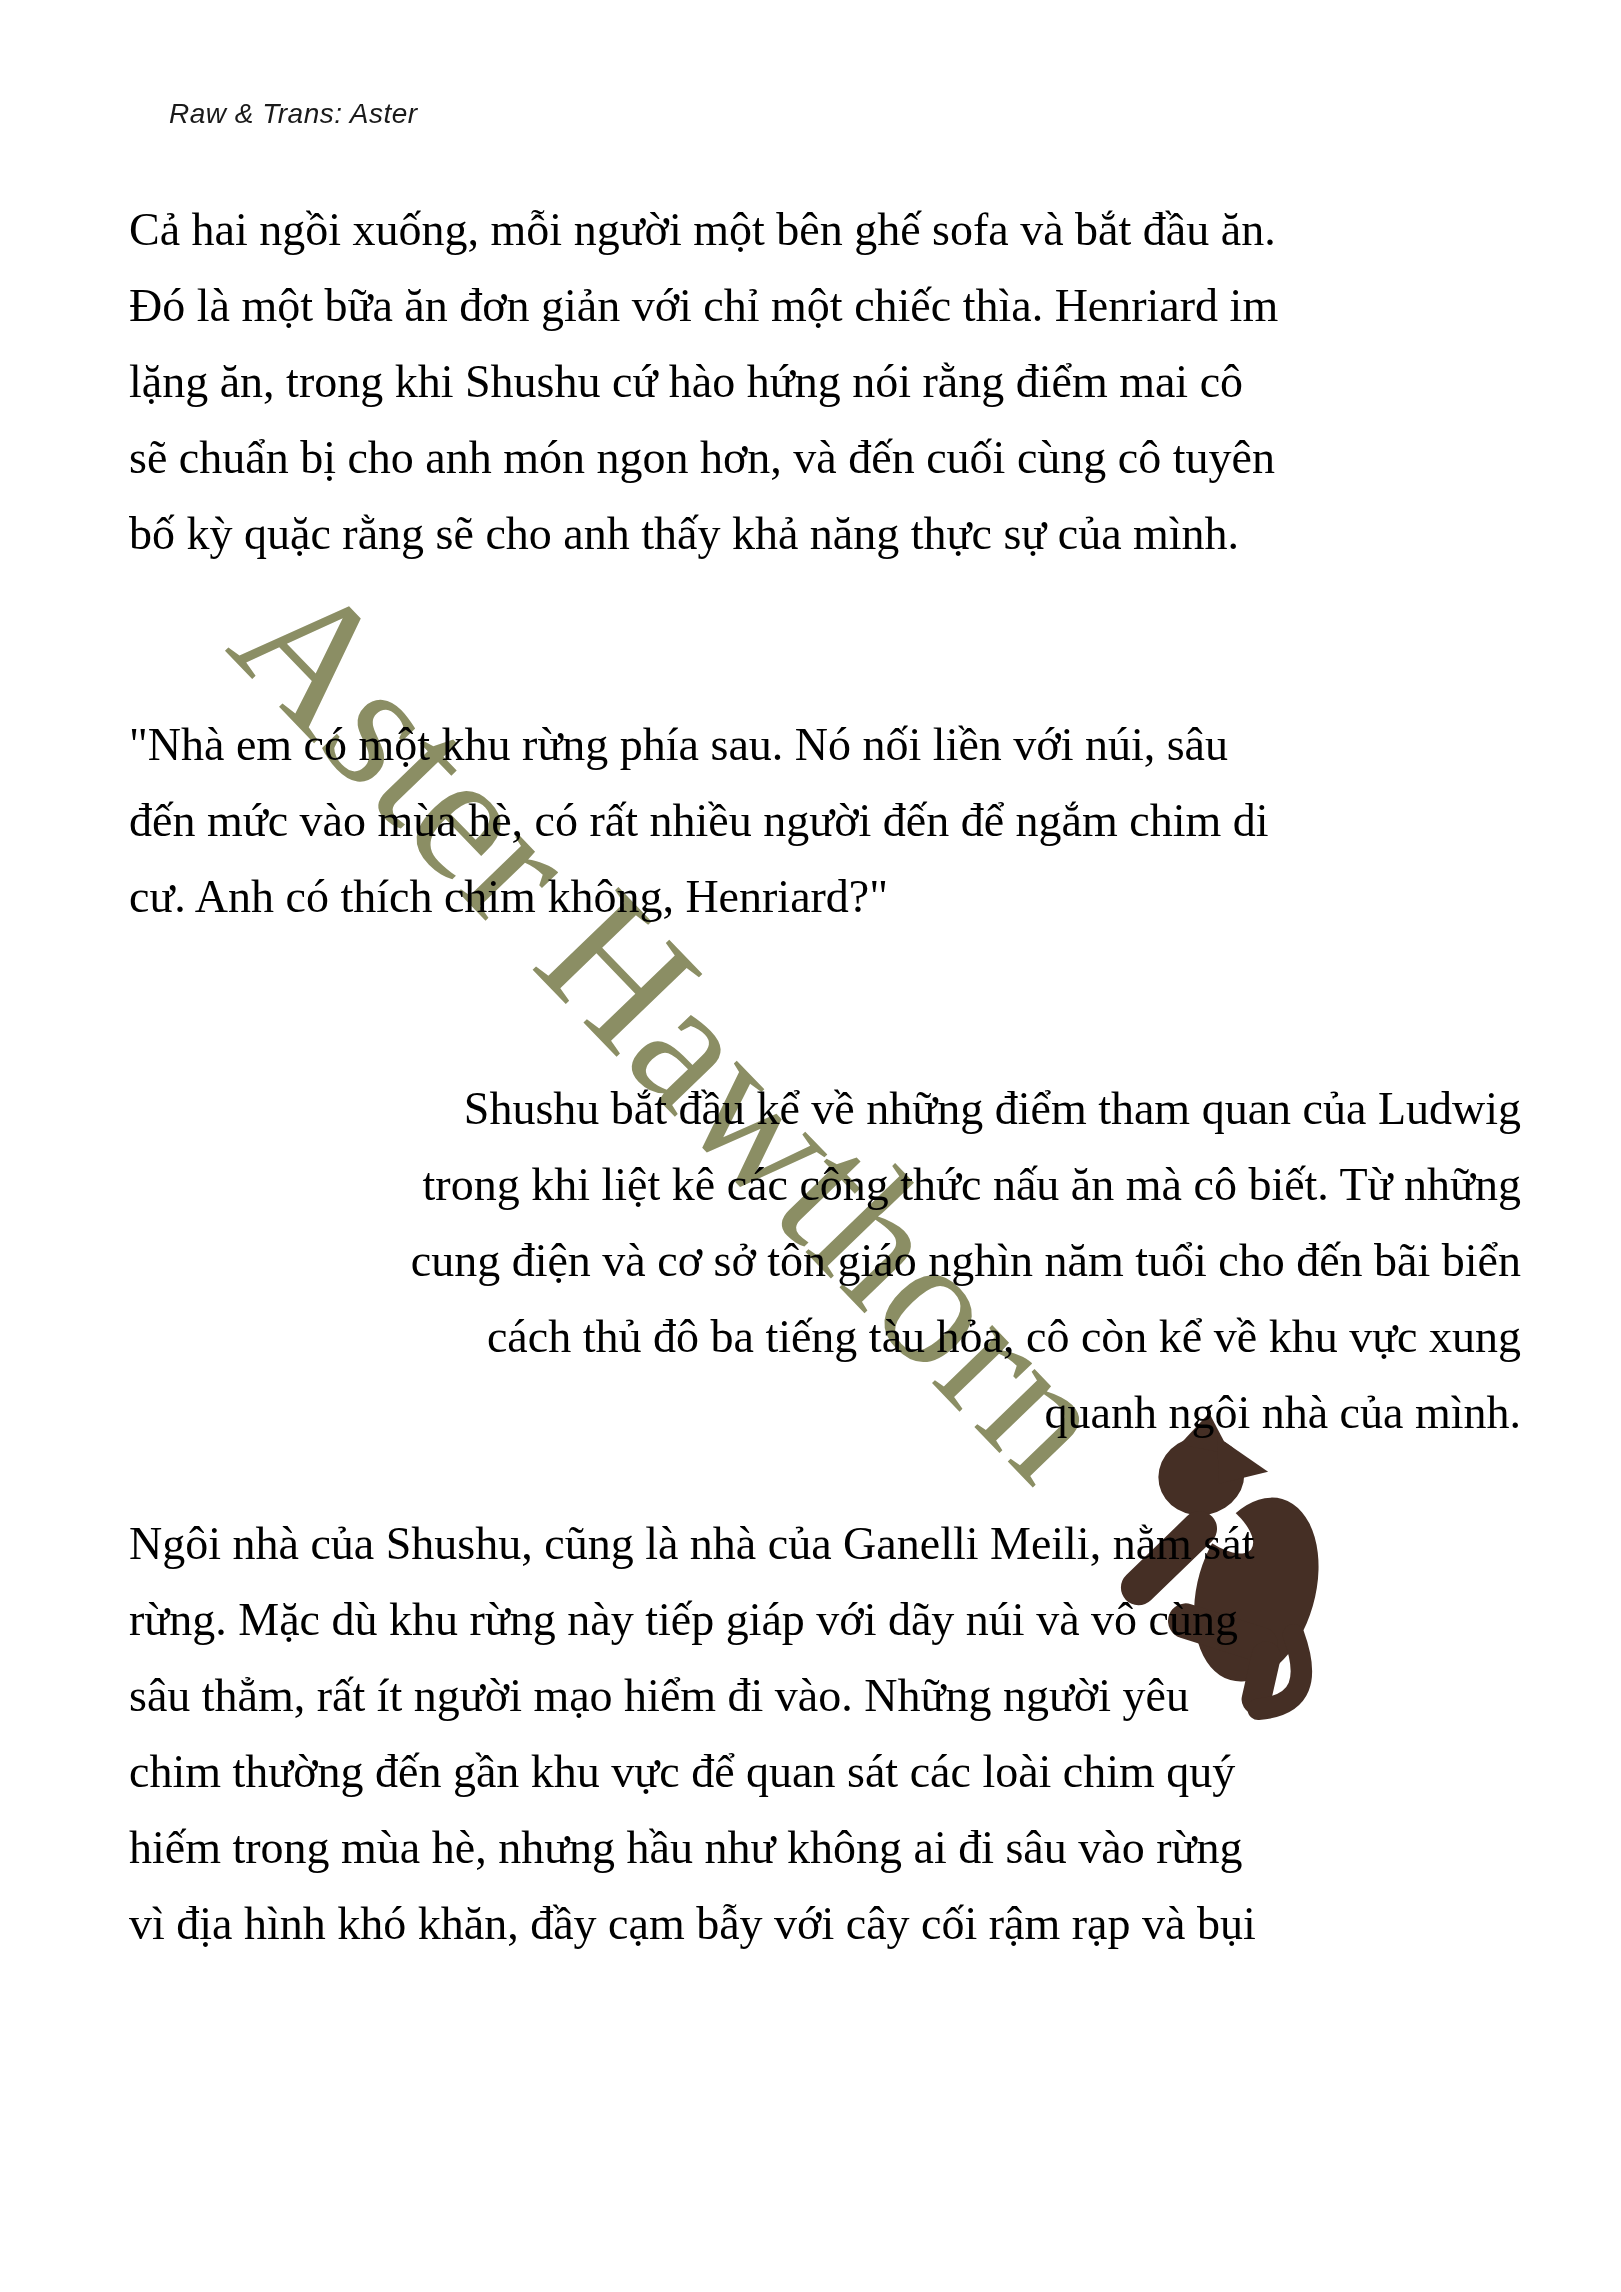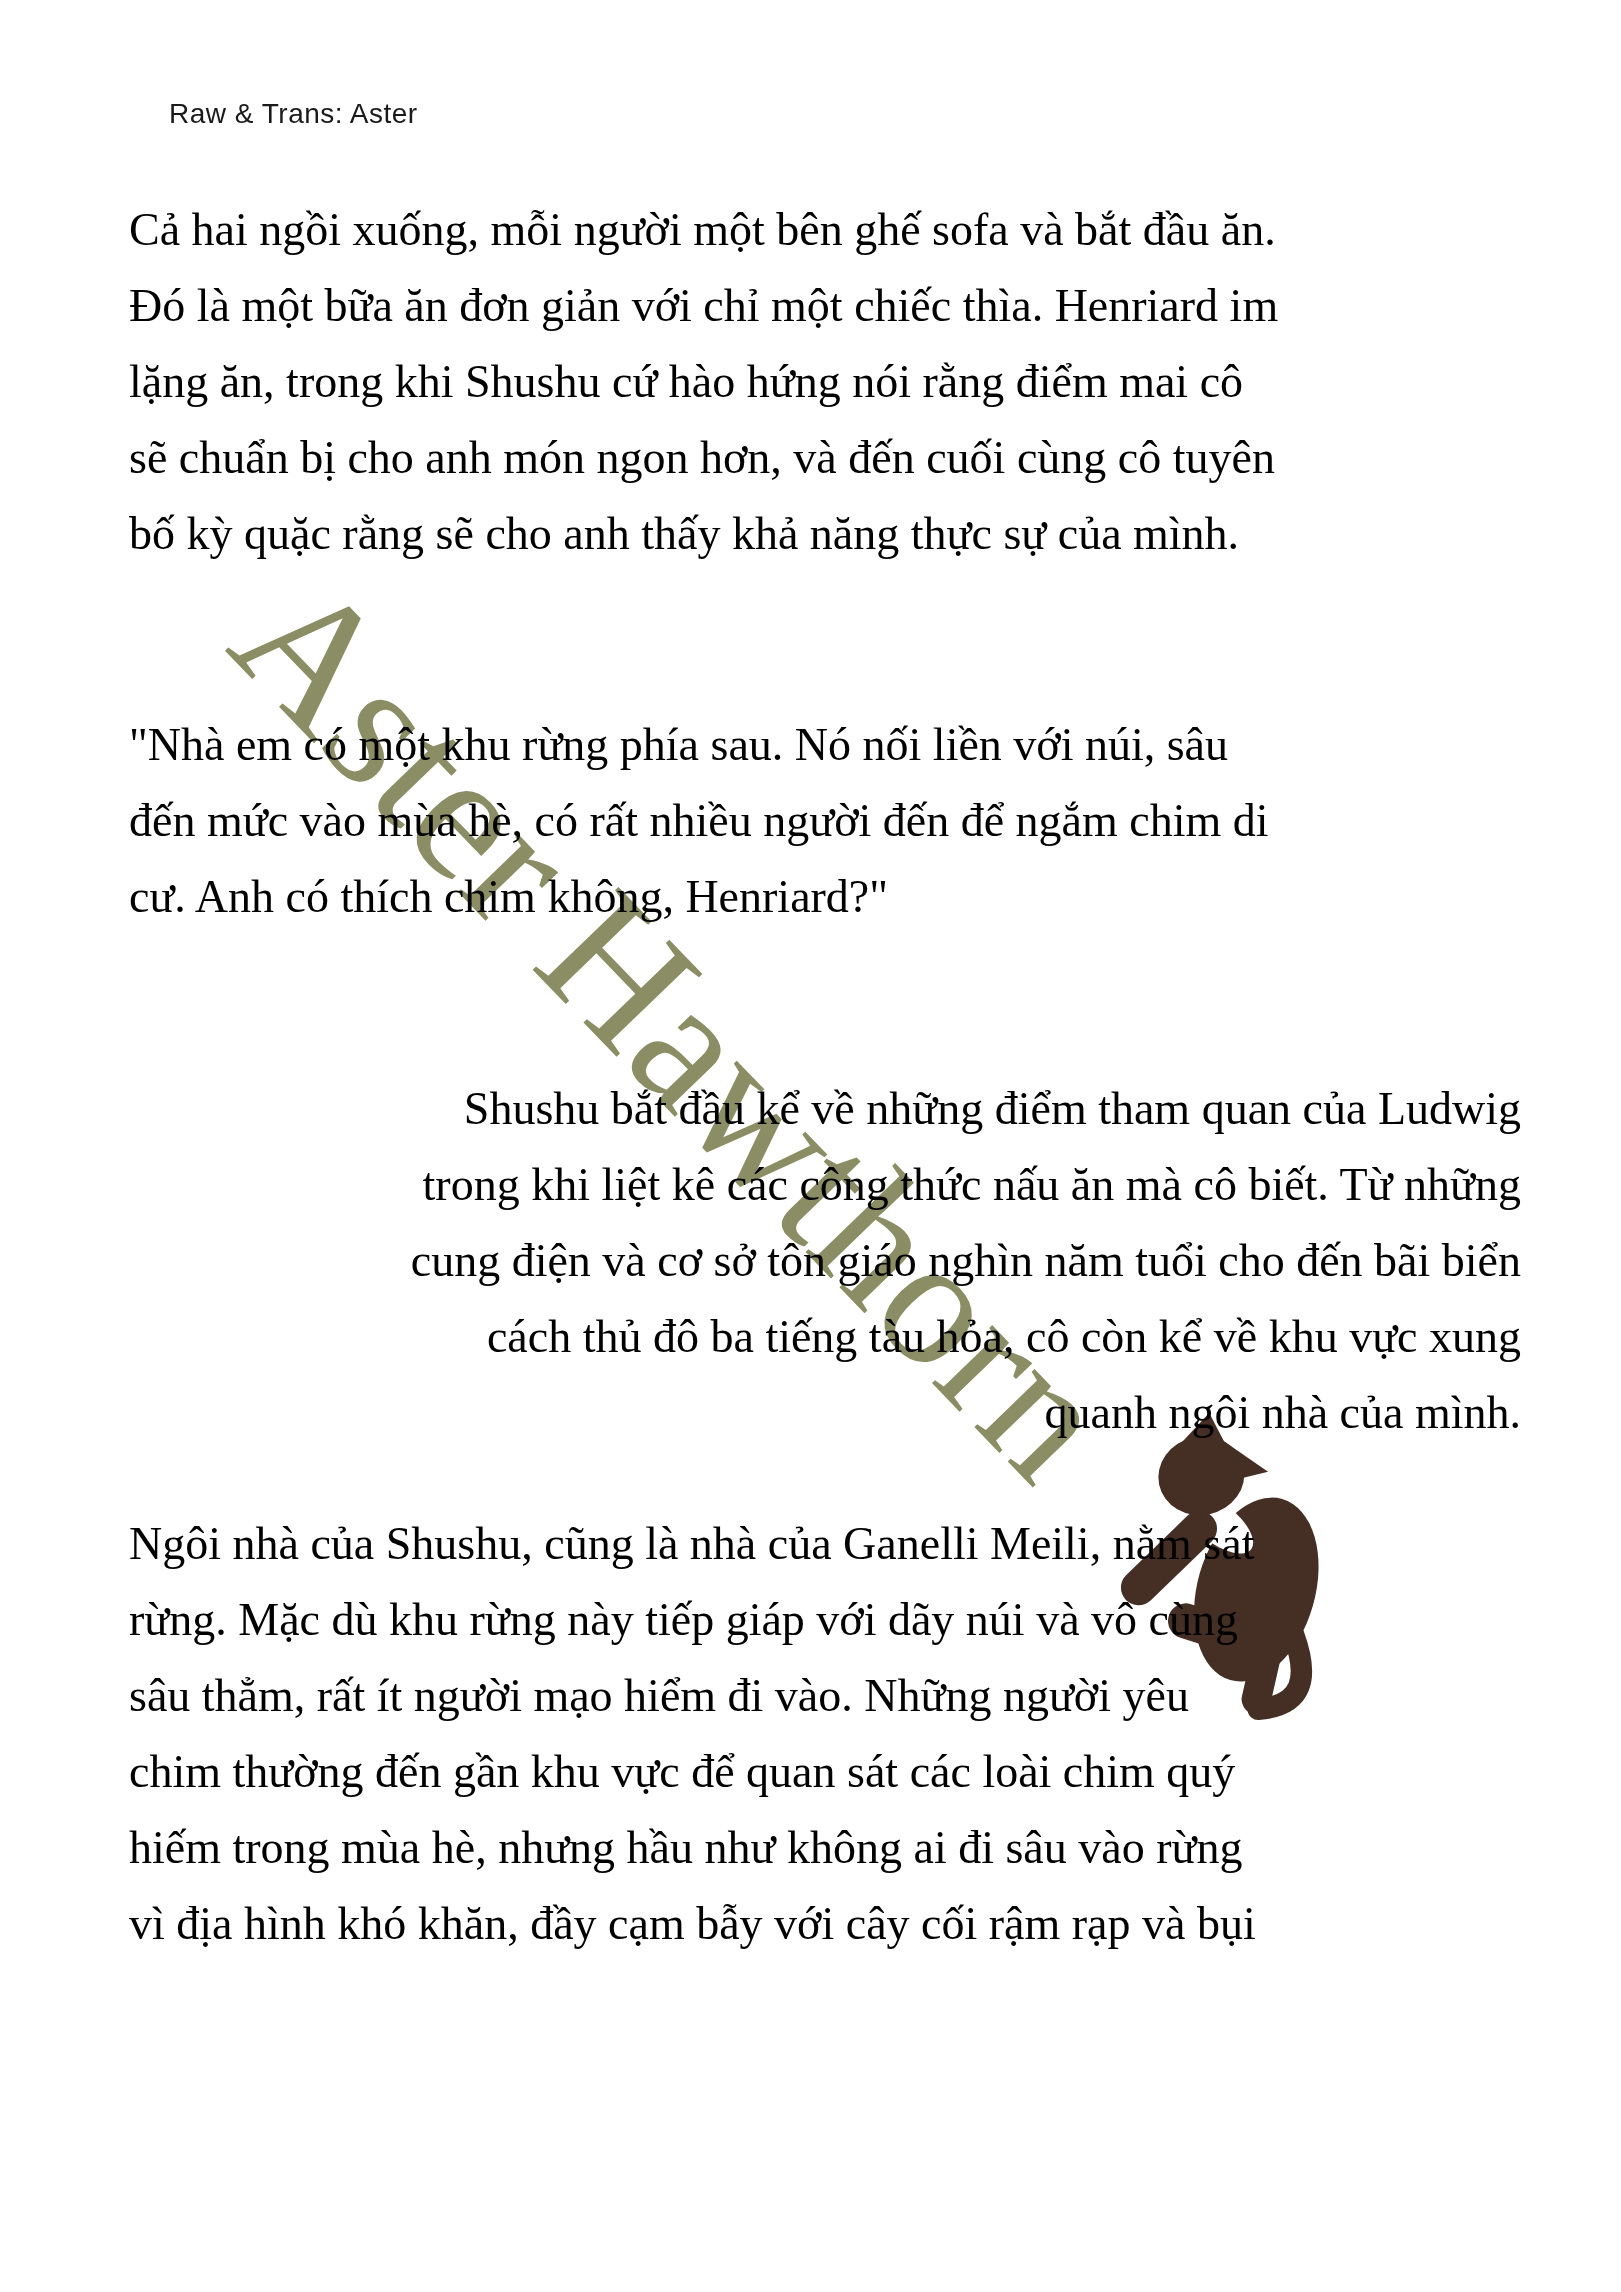--- a/index.html
+++ b/index.html
@@ -24,20 +24,21 @@
   }
   .credit-header {
     position: absolute;
     left: 169px;
     top: 98px;
     z-index: 3;
     font-family: "Liberation Sans", sans-serif;
     font-size: 28px;
     color: var(--header-text);
     letter-spacing: 0.5px;
+    font-style: italic;
   }
   .watermark {
     position: absolute;
     left: 333px;
     top: 544px;
     z-index: 1;
     transform-origin: 0 0;
     transform: rotate(46deg);
     font-family: "Liberation Serif", serif;
     font-size: 182px;

